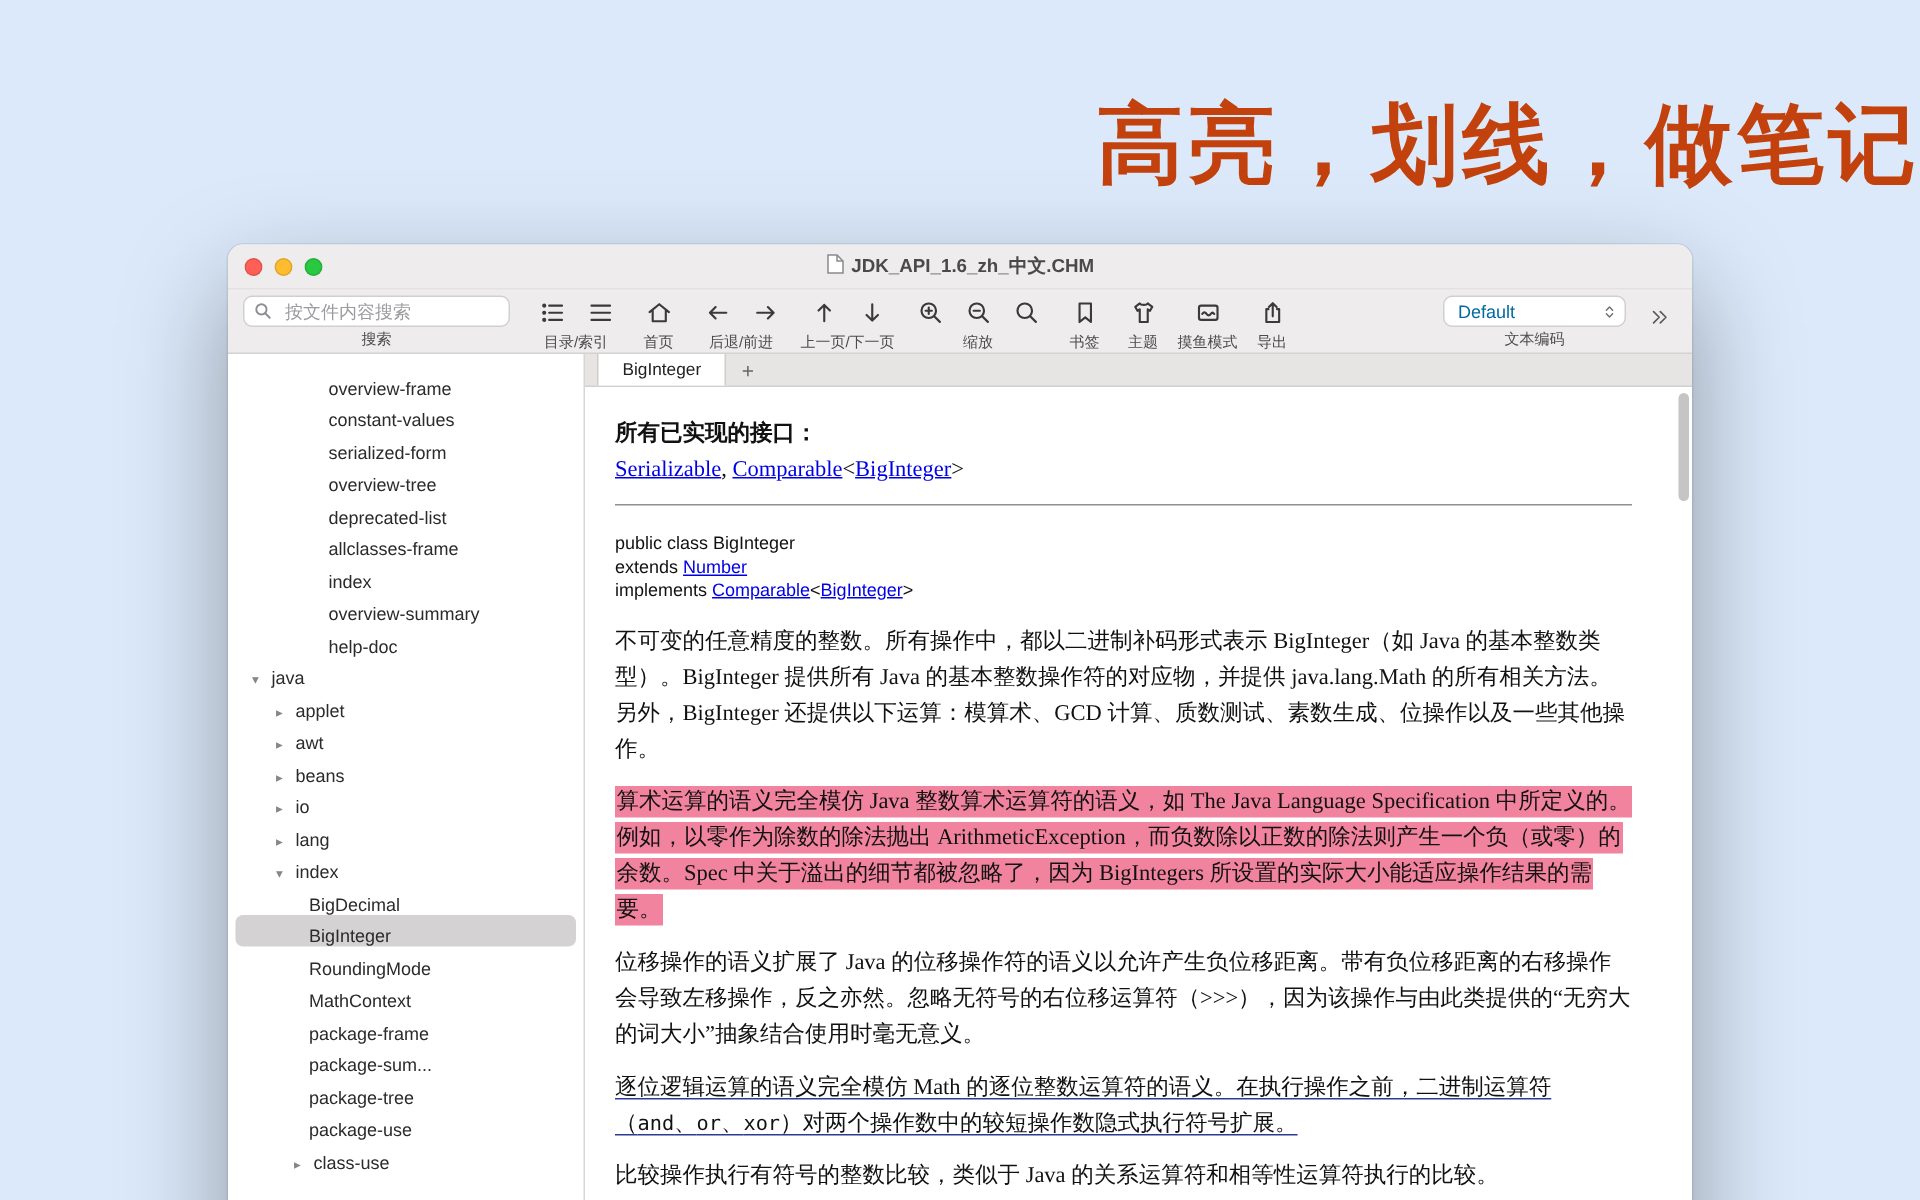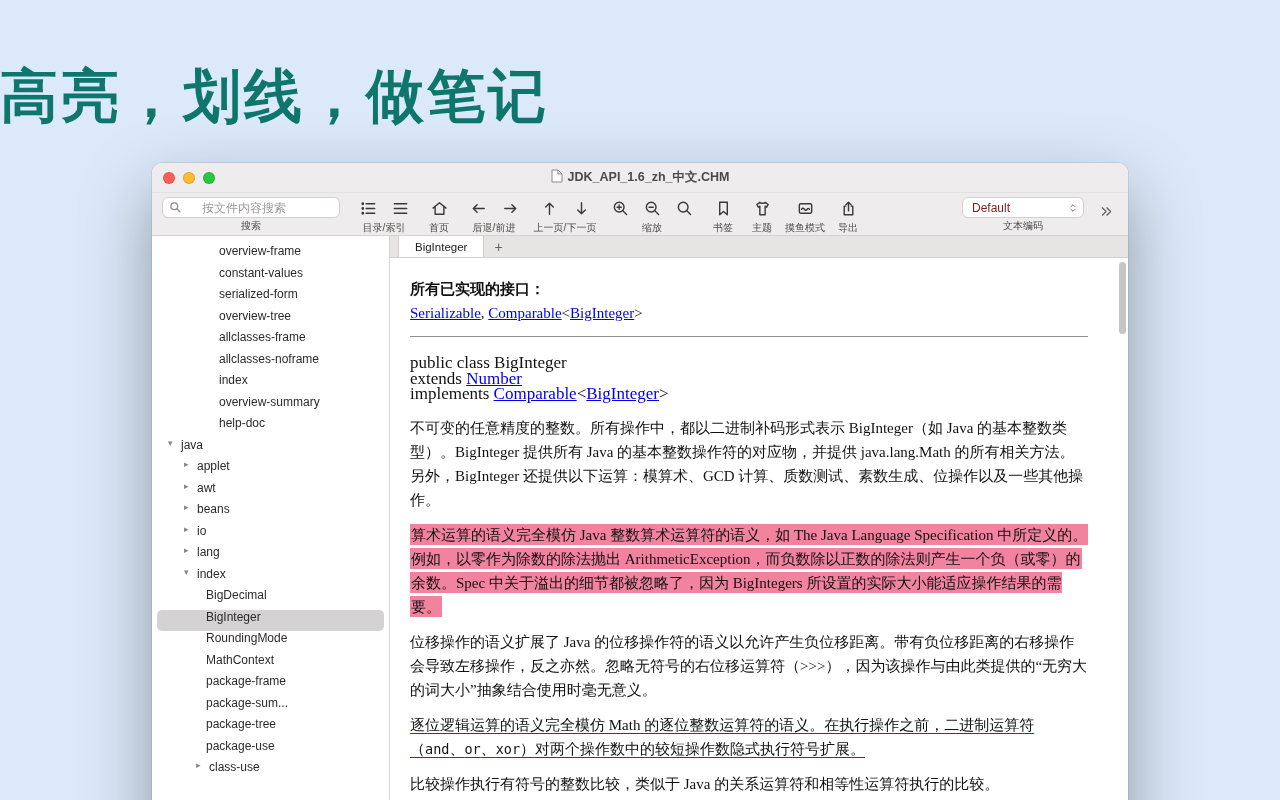--- a/index.html
+++ b/index.html
@@ -1,22 +1,22 @@
 <!DOCTYPE html>
 <html style="--highlight: #f2839f; --underline: #2c3a96; --link: #0000e6; --traffic_red: #ff5f57; --traffic_yellow: #febc2e; --traffic_green: #28c840;"><head>
 <meta charset="utf-8">
 <style>
   *{margin:0;padding:0;box-sizing:border-box}
   html,body{width:1280px;height:800px;overflow:hidden}
   body{background:#dbe9fa;font-family:"Liberation Sans","DejaVu Sans",sans-serif;position:relative}
 
   
-  .headline{position:absolute;top:58px;left:0;width:100%;text-align:left;
+  .headline{position:absolute;top:58px;left:0;width:100%;text-align:right;
     font-family:"Liberation Serif","DejaVu Serif",serif;font-weight:900;font-size:58px;
-    color:#0f766e;letter-spacing:3px}
+    color:#c2410c;letter-spacing:3px}
 
   
   .window{position:absolute;left:152px;top:163px;width:976px;height:690px;background:#fff;
     border-radius:10px;box-shadow:0 28px 70px rgba(0,0,0,.35),0 0 0 1px rgba(0,0,0,.07);
     overflow:hidden;display:flex;flex-direction:column}
 
   .titlebar{height:30px;background:#eeecec;border-bottom:1px solid #e3e1e0;display:flex;
     align-items:center;position:relative;flex:none}
   .traffic{position:absolute;left:11px;top:0;height:30px;display:flex;align-items:center;gap:8px}
   .tl{width:12px;height:12px;border-radius:50%;border:0.5px solid rgba(0,0,0,.12)}
@@ -30,40 +30,40 @@
   .toolbar{height:43px;background:#eeecec;border-bottom:1px solid #d4d2d1;display:flex;
     align-items:flex-start;padding:4px 10px 0 10px;flex:none}
   .tgroup{display:flex;flex-direction:column;align-items:center;margin-right:7px}
   .icons{display:flex;align-items:center;height:23px}
   .tbtn{width:32px;height:23px;display:flex;align-items:center;justify-content:center;border-radius:5px;cursor:default}
   .caption{font-size:10px;color:#4c4c4c;margin-top:1px;white-space:nowrap}
   .ic svg{width:19px;height:19px;fill:none;stroke:#3a3a3c;stroke-width:1.5;stroke-linecap:round;stroke-linejoin:round;display:block}
 
   .search-wrap{margin-right:12px}
   .search-box{width:178px;height:21px;background:#fff;border:1px solid #d2d0cf;border-radius:6px;
-    display:flex;align-items:center;padding:0 6px;gap:20px}
+    display:flex;align-items:center;padding:0 6px;gap:8px}
   .search-box svg{width:13px;height:13px;fill:none;stroke:#8e8e93;stroke-width:1.6;stroke-linecap:round;flex:none}
   .search-box input{border:0;outline:0;background:transparent;font-size:12px;color:#333;width:100%;
     font-family:"Liberation Sans",sans-serif}
   .search-box input::placeholder{color:#9b9b9f}
 
   .enc-wrap{margin-left:auto;margin-right:10px}
   .select{width:122px;height:21px;background:#fff;border:1px solid #d2d0cf;border-radius:6px;
     display:flex;align-items:center;padding:0 4px 0 9px;justify-content:space-between}
-  .sel-label{font-size:12px;color:#7f1d1d}
+  .sel-label{font-size:12px;color:#0369a1}
   .sel-chev svg{width:12px;height:14px;stroke:#6a6a6e}
 
   .overflow-btn{margin-top:3px;width:24px;height:23px;display:flex;align-items:center;justify-content:center}
   .overflow-btn svg{width:15px;height:15px;stroke:#5a5a5e}
 
   
   .bodyrow{flex:1;display:flex;min-height:0}
   .sidebar{width:238px;flex:none;background:#fff;border-right:1px solid #d8d6d5;padding-top:8px;
     overflow:hidden;font-size:12px;color:#2b2b2b}
-  .srow{height:21.5px;display:flex;align-items:flex-start;margin:0 5px;border-radius:5px;cursor:default;white-space:nowrap}
+  .srow{height:21.5px;display:flex;align-items:flex-end;margin:0 5px;border-radius:5px;cursor:default;white-space:nowrap}
   .srow.selected{background:#d4d2d2}
   .tri{width:13px;font-size:9px;color:#85858a;flex:none}
   .lvl-file{padding-left:62px}
   .lvl-root{padding-left:11px}
   .lvl-1{padding-left:27px}
   .lvl-2{padding-left:49px}
   .lvl-2a{padding-left:39px}
 
   .main{flex:1;display:flex;flex-direction:column;position:relative;min-width:0}
   .tabbar{height:22px;background:#e7e5e4;border-bottom:1px solid #d2d0cf;display:flex;align-items:stretch;flex:none}
@@ -71,21 +71,21 @@
     padding:0 16px;font-size:11.5px;display:flex;align-items:center;color:#222}
   .tab-add{display:flex;align-items:center;padding:0 10px;font-size:14px;color:#666}
 
   .content{flex:1;overflow:hidden;padding:8px 40px 0 20px;
     font-family:"Liberation Serif","DejaVu Serif",serif;font-size:15px;line-height:24px;color:#111}
   .content p{margin:11px 0}
   .iface-head{font-weight:700;margin-bottom:0 !important}
   .iface-links{margin-top:0 !important}
   a{color:var(--link,#0000e6);text-decoration:underline;cursor:pointer}
   .content hr{border:0;border-top:1px solid #909090;margin:10px 0 0 0}
-  .codeblock{font-family:Liberation Serif, serif;font-size:17px;line-height:15.5px;
+  .codeblock{font-family:Liberation Sans, sans-serif;font-size:12px;line-height:15.5px;
     margin:18px 0 14px 0;color:#111;white-space:pre}
   .codeblock a{font-family:inherit}
   .mono{font-family:"DejaVu Sans Mono","Liberation Mono",monospace;font-size:13.5px}
   .hl{background:var(--highlight,#f2839f);padding:2.5px 1px;-webkit-box-decoration-break:clone;box-decoration-break:clone}
   .ul{text-decoration:underline;text-decoration-color:var(--underline,#2c3a96);text-underline-offset:3px;
     text-decoration-thickness:1.3px}
 
   .vscroll{position:absolute;right:2px;top:26px;width:7px;height:72px;background:#c5c5c5;border-radius:4px}
 </style>
 </head>
@@ -313,24 +313,24 @@
         <div class="srow lvl-file">
             <span>constant-values</span>
           </div>
         <div class="srow lvl-file">
             <span>serialized-form</span>
           </div>
         <div class="srow lvl-file">
             <span>overview-tree</span>
           </div>
         <div class="srow lvl-file">
+            <span>deprecated-list</span>
+          </div>
+        <div class="srow lvl-file">
             <span>allclasses-frame</span>
-          </div>
-        <div class="srow lvl-file">
-            <span>allclasses-noframe</span>
           </div>
         <div class="srow lvl-file">
             <span>index</span>
           </div>
         <div class="srow lvl-file">
             <span>overview-summary</span>
           </div>
         <div class="srow lvl-file">
             <span>help-doc</span>
           </div>

